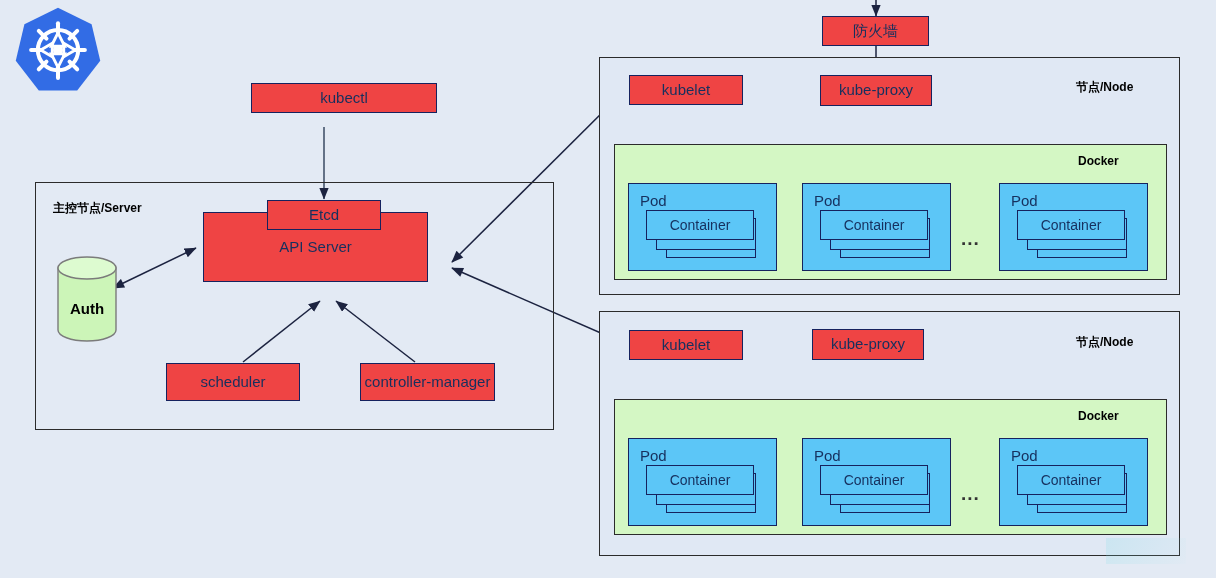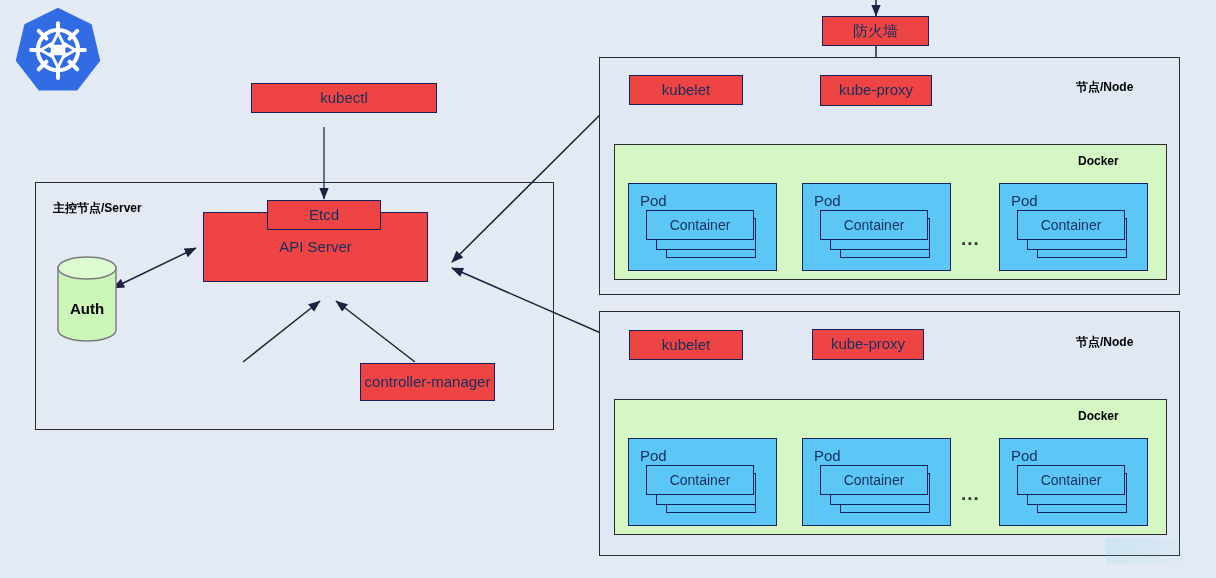--- a/index.html
+++ b/index.html
@@ -170,20 +170,21 @@
     <ellipse cx="31" cy="12" rx="29" ry="11" fill="#ddfbd0" stroke="#7b7b7b" stroke-width="1.4"></ellipse>
   </svg>
   <div class="etcd" style="left:56px;top:256px;width:62px;height:86px;">
     <div class="etcd-label">Auth</div>
   </div>
 
   <div class="box" style="left:267px;top:200px;width:114px;height:30px;z-index:6;">Etcd</div>
 
   <div class="box" style="left:203px;top:212px;width:225px;height:70px;z-index:5;">API Server</div>
 
+  <div class="box" style="left:166px;top:363px;width:134px;height:38px;">scheduler</div>
 
   <div class="box" style="left:360px;top:363px;width:135px;height:38px;">controller-manager</div>
 
   <div class="region node" style="left:599px;top:57px;width:581px;height:238px;"></div>
   <div class="region-label" style="left:1076px;top:79px;">节点/Node</div>
 
   <div class="box" style="left:629px;top:75px;width:114px;height:30px;">kubelet</div>
   <div class="box" style="left:820px;top:75px;width:112px;height:31px;">kube-proxy</div>
 
   <div class="region docker" style="left:614px;top:144px;width:553px;height:136px;"></div>

